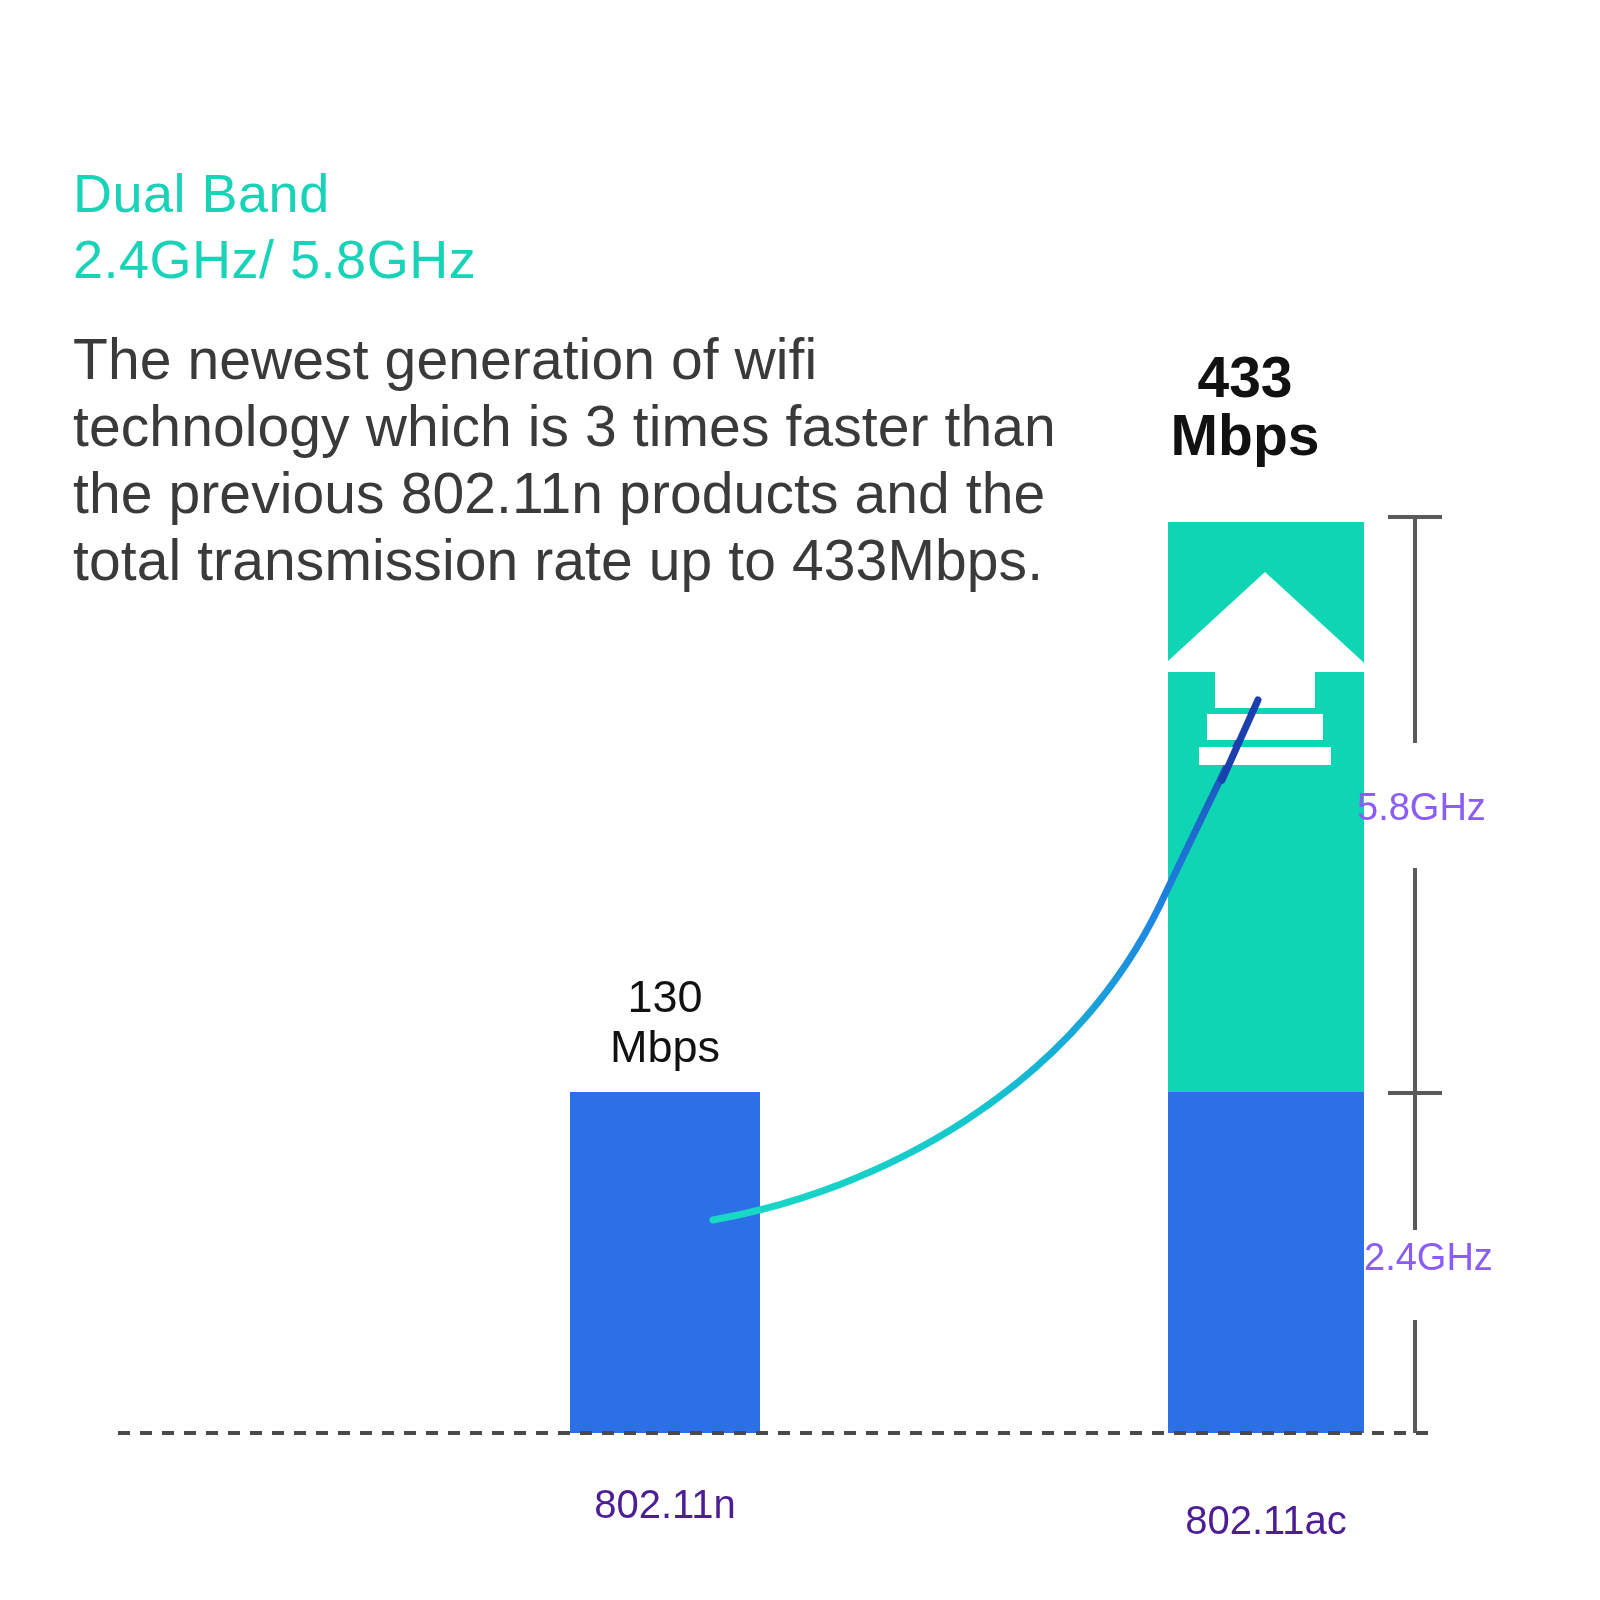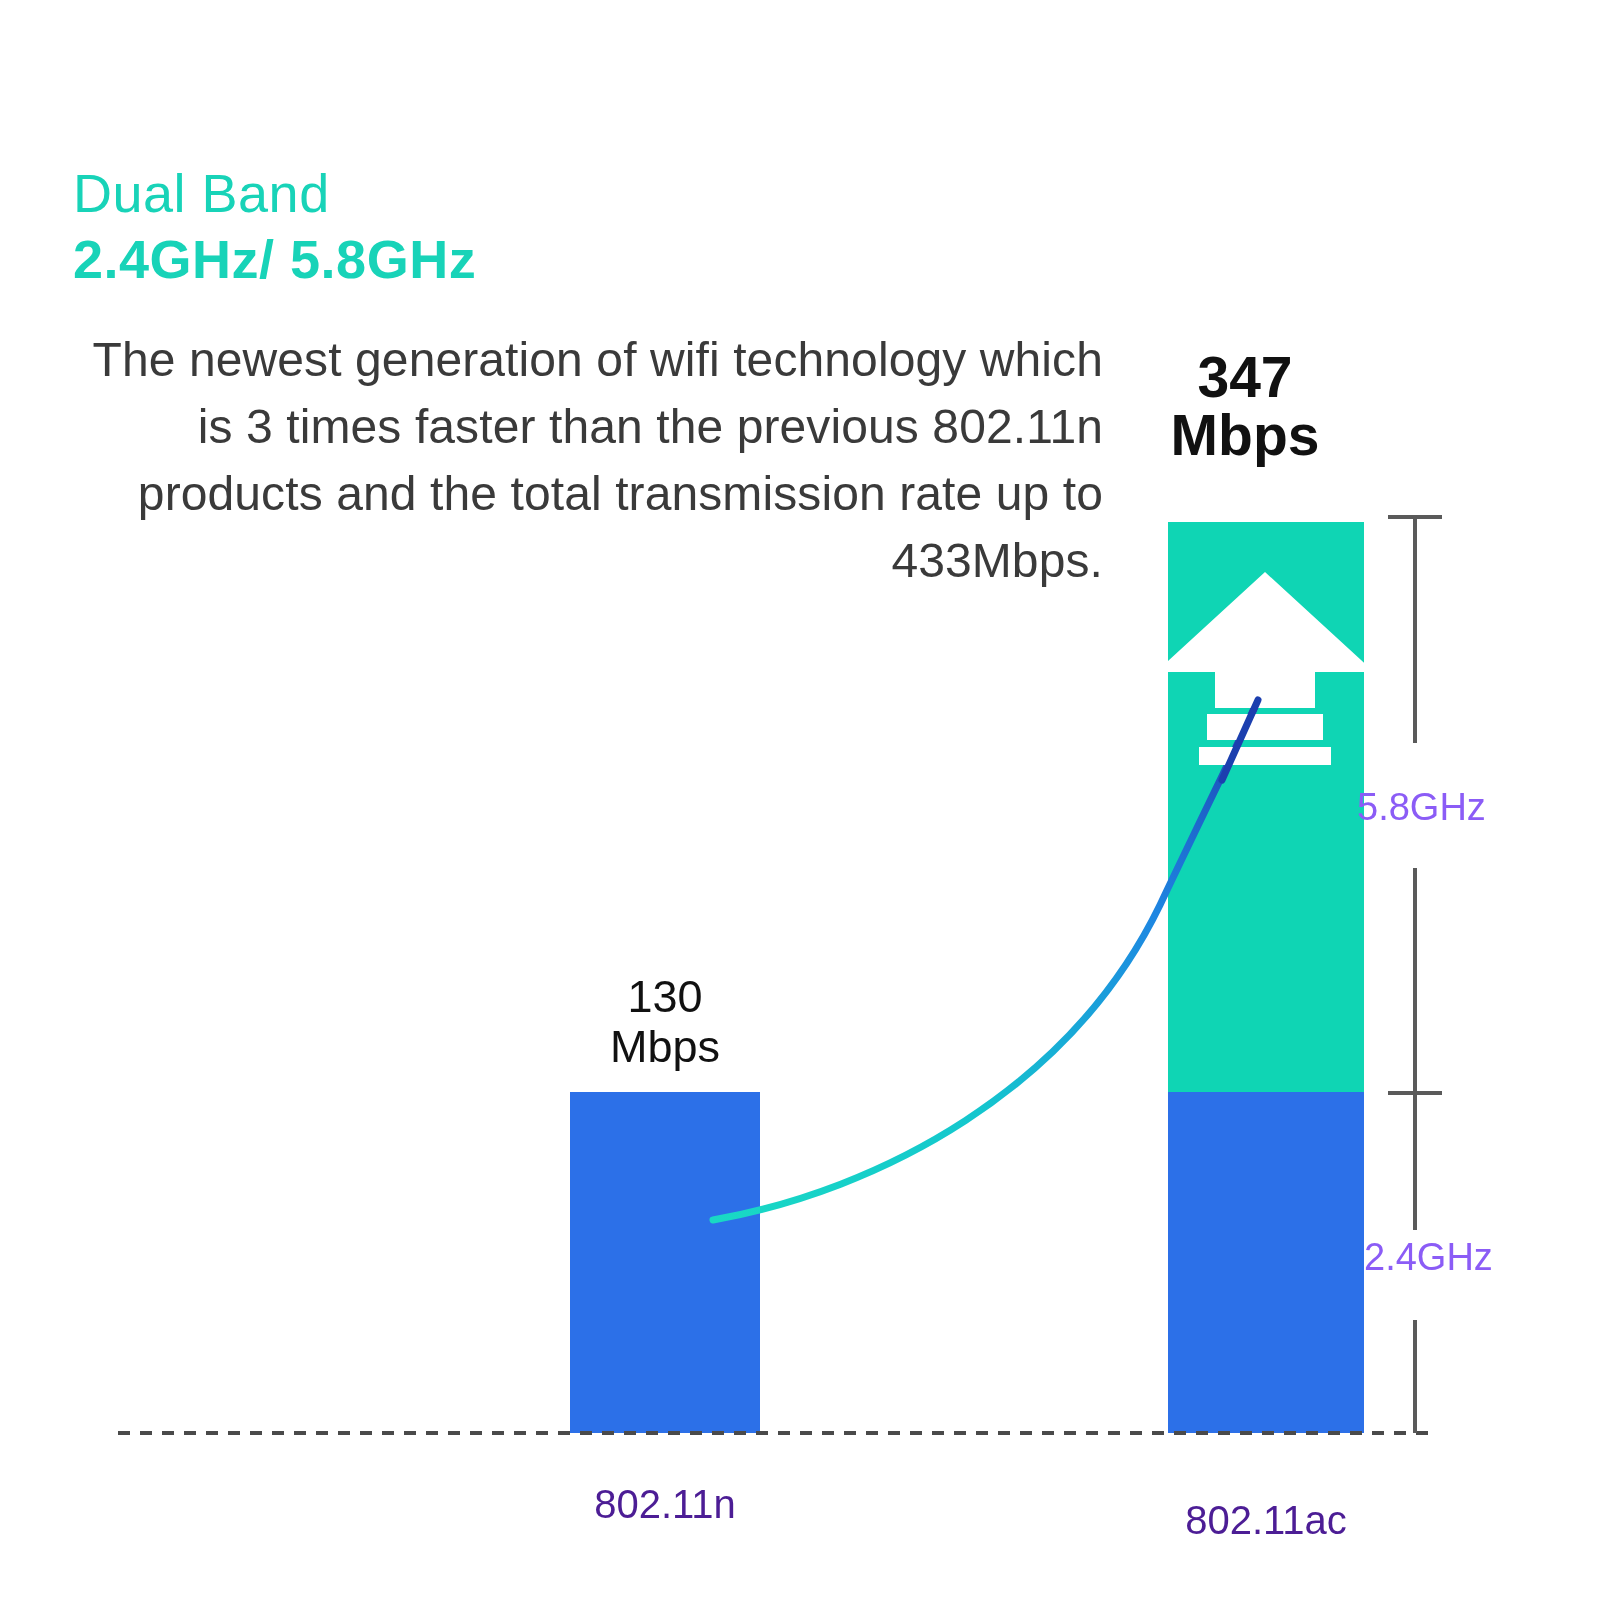--- a/index.html
+++ b/index.html
@@ -6,26 +6,25 @@
   body{width:1600px;height:1600px;overflow:hidden;
        font-family:"Liberation Sans","DejaVu Sans",sans-serif;}
   #stage{position:relative;width:1600px;height:1508px;background:#fff;}
 
   
   .headline{
     position:absolute;left:73px;top:160px;width:900px;
     color:#18D3B8;font-size:54px;line-height:66px;font-weight:400;
     letter-spacing:.5px;
   }
-  .headline .l2{display:block;font-weight:bold;}
+  .headline .l2{display:block;}
   .body-copy{
     position:absolute;left:73px;top:326px;width:1030px;
-    color:#3a3a3a;font-size:48px;line-height:67px;font-weight:400;
+    color:#3a3a3a;font-size:57px;line-height:67px;font-weight:400;
     letter-spacing:.1px;
-    text-align:right;
   }
 
   
   .chart-svg{position:absolute;left:0;top:0;width:1600px;height:1600px;}
 
   
   .val-label{
     position:absolute;text-align:center;color:#111;
   }
   #label-433{
@@ -104,21 +103,21 @@
     <line x1="1415" y1="517" x2="1415" y2="743" stroke="#5a5a5a" stroke-width="4"></line>
     <line x1="1415" y1="868" x2="1415" y2="1093" stroke="#5a5a5a" stroke-width="4"></line>
 
     <line x1="1388" y1="1093" x2="1442" y2="1093" stroke="#5a5a5a" stroke-width="4"></line>
 
     <line x1="1415" y1="1093" x2="1415" y2="1230" stroke="#5a5a5a" stroke-width="4"></line>
     <line x1="1415" y1="1320" x2="1415" y2="1433" stroke="#5a5a5a" stroke-width="4"></line>
   </svg>
 
   <div class="val-label" id="label-433">
-    <span class="num">347</span>
+    <span class="num">433</span>
     <span class="unit">Mbps</span>
   </div>
 
   <div class="val-label" id="label-150">
     <span class="num">130</span>
     <span class="unit">Mbps</span>
   </div>
 
   <div class="cat-label" id="cat-n">802.11n</div>
   <div class="cat-label" id="cat-ac">802.11ac</div>

